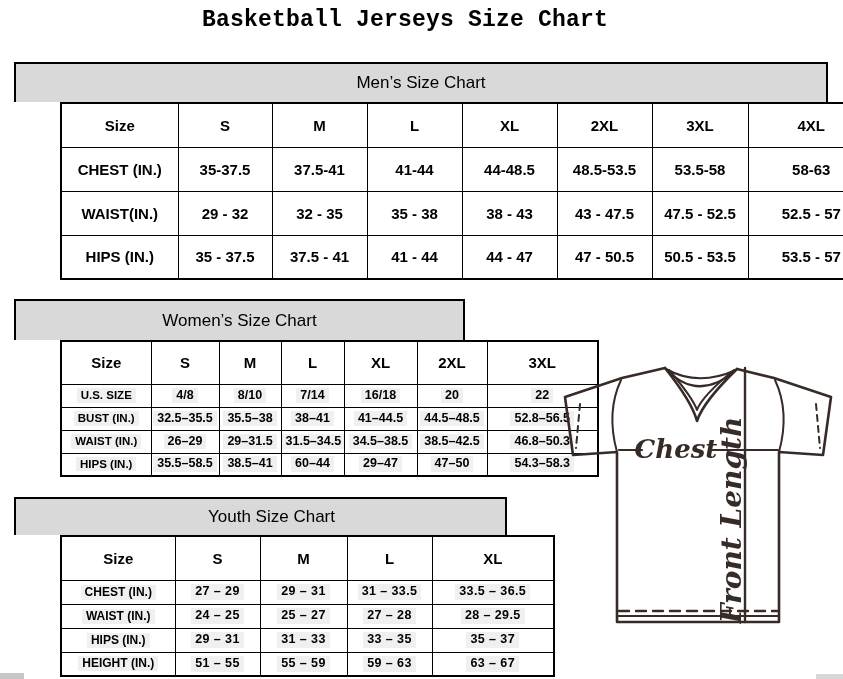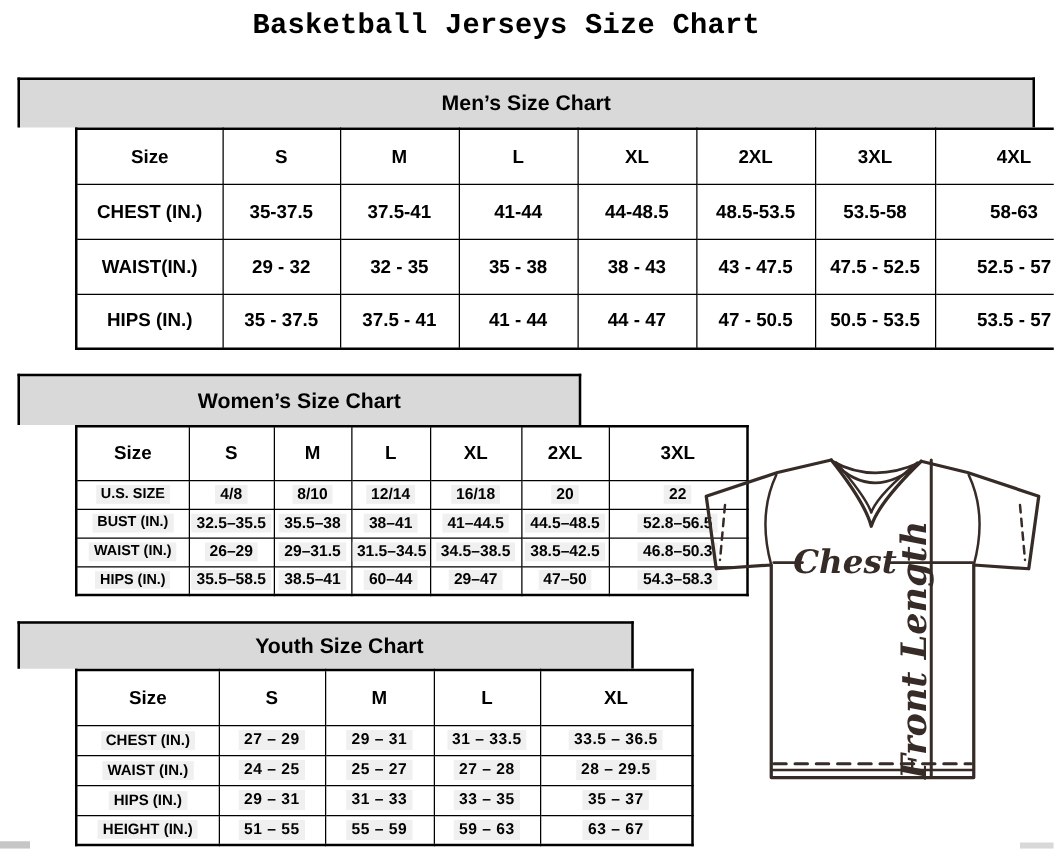--- a/index.html
+++ b/index.html
@@ -8,21 +8,21 @@
 
   .page-title{
     position:absolute; top:7px; left:0; width:810px; text-align:center;
     font-size:23px; font-weight:bold; letter-spacing:0.2px;font-family:Liberation Mono, monospace;
   }
 
   section.tbl{ position:absolute; }
   .band{
     background:#d9d9d9; border:2px solid #000; border-bottom:none;
     display:flex; align-items:center; justify-content:center;
-    font-weight:bold; font-size:17px;
+    font-weight:normal; font-size:17px;
   }
   table{ border-collapse:collapse; table-layout:fixed; width:100%;
          border:2px solid #000; background:#fff;margin-left:46px; }
   th,td{ border:1px solid #000; text-align:center; font-weight:bold;
          vertical-align:middle; overflow:hidden; white-space:nowrap; }
 
   
   .men{ left:14px; top:62px; width:814px; }
   .men .band{ height:40px; }
   .men thead th{ height:44px; font-size:15px; }
@@ -144,21 +144,21 @@
             <th><span>XL</span></th>
             <th><span>2XL</span></th>
             <th><span>3XL</span></th>
           </tr>
         </thead>
         <tbody>
           <tr>
             <th><span>U.S. SIZE</span></th>
             <td><span>4/8</span></td>
             <td><span>8/10</span></td>
-            <td><span>12/14</span></td>
+            <td><span>7/14</span></td>
             <td><span>16/18</span></td>
             <td><span>20</span></td>
             <td><span>22</span></td>
           </tr>
           <tr>
             <th><span>BUST (IN.)</span></th>
             <td><span>32.5–35.5</span></td>
             <td><span>35.5–38</span></td>
             <td><span>38–41</span></td>
             <td><span>41–44.5</span></td>

